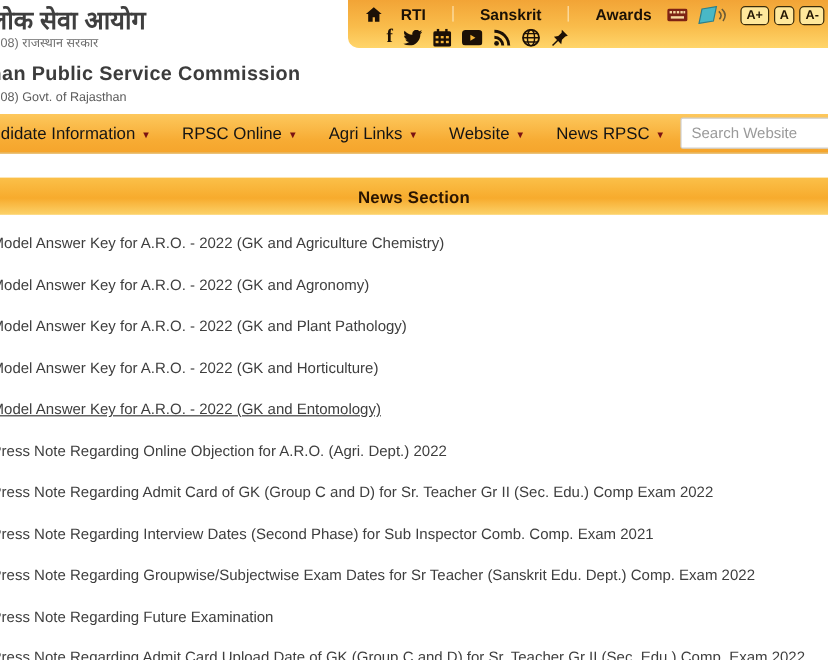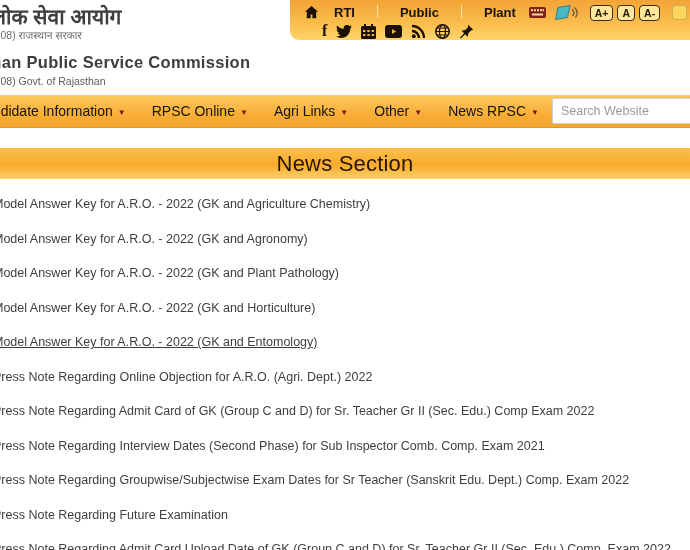--- a/index.html
+++ b/index.html
@@ -34,21 +34,21 @@
   .nav-item{display:flex;align-items:center;padding:0 13px;cursor:pointer;white-space:nowrap;}
   .nav-item>span:first-child{font-size:14px;color:#141414;}
   .caret{font-size:8px;color:#7b1113;margin-left:5px;padding-top:2px;}
   .search{margin-left:auto;margin-right:-22px;width:190px;height:24px;border:1px solid #cfcfcf;border-radius:2px;
     font-size:12.5px;padding:0 8px;color:#444;outline:none;font-family:inherit;}
   .search::placeholder{color:#9a9a9a;}
   
   .newsbar{position:absolute;top:148px;left:0;width:690px;height:31px;
     background:linear-gradient(180deg,#fbc049 0%,#f7ab2d 55%,#fcd26a 100%);
     display:flex;align-items:center;justify-content:center;}
-  .newsbar span{font-size:22px;font-weight:normal;color:#2a1502;letter-spacing:.2px;text-align:right;}
+  .newsbar span{font-size:14px;font-weight:bold;color:#2a1502;letter-spacing:.2px;text-align:right;}
   .newslist{position:absolute;top:179px;left:-7px;width:720px;list-style:none;margin:0;padding:15px 0 0 0;}
   .newslist li{height:34.5px;box-sizing:border-box;}
   .newslist a{font-size:12.5px;color:#3e3e3e;text-decoration:none;white-space:nowrap;cursor:pointer;}
   .newslist a.underlined{text-decoration:underline;}
 </style>
 </head>
 <body>
 
 <div class="viewport">
 
@@ -61,23 +61,23 @@
     <div class="tb-row1">
       <span class="tb-icon">
         <svg width="15" height="15" viewBox="0 0 16 16">
             <path d="M8 1L1 7.2h2V14h4v-4h2v4h4V7.2h2z" fill="#1c1006"></path>
           </svg>
       </span>
       <span class="sep"></span>
       <span id="tb-links" style="display: inline-flex; align-items: flex-start; gap: 12px;">
           <span class="tb-link">RTI</span>
           <span class="sep" style="display: inline-block; vertical-align: middle;"></span>
-          <span class="tb-link">Public</span>
+          <span class="tb-link">Sanskrit</span>
           <span class="sep" style="display: inline-block; vertical-align: middle;"></span>
-          <span class="tb-link">Plant</span>
+          <span class="tb-link">Awards</span>
         </span>
       <span class="tb-icon">
         <svg width="17" height="11" viewBox="0 0 17 11">
             <rect width="17" height="11" rx="2" fill="#7d2214"></rect>
             <g fill="#f7d9a0">
               <rect x="2" y="2.2" width="2" height="2"></rect>
               <rect x="5" y="2.2" width="2" height="2"></rect>
               <rect x="8" y="2.2" width="2" height="2"></rect>
               <rect x="11" y="2.2" width="2" height="2"></rect>
               <rect x="13.5" y="2.2" width="1.5" height="2"></rect>
@@ -162,21 +162,21 @@
         </div>
         <div class="nav-item">
           <span>RPSC Online</span>
           <span class="caret">▼</span>
         </div>
         <div class="nav-item">
           <span>Agri Links</span>
           <span class="caret">▼</span>
         </div>
         <div class="nav-item">
-          <span>Other</span>
+          <span>Website</span>
           <span class="caret">▼</span>
         </div>
         <div class="nav-item">
           <span>News RPSC</span>
           <span class="caret">▼</span>
         </div>
       </div>
     <input class="search" type="text" placeholder="Search Website" style="">
   </div>
 

